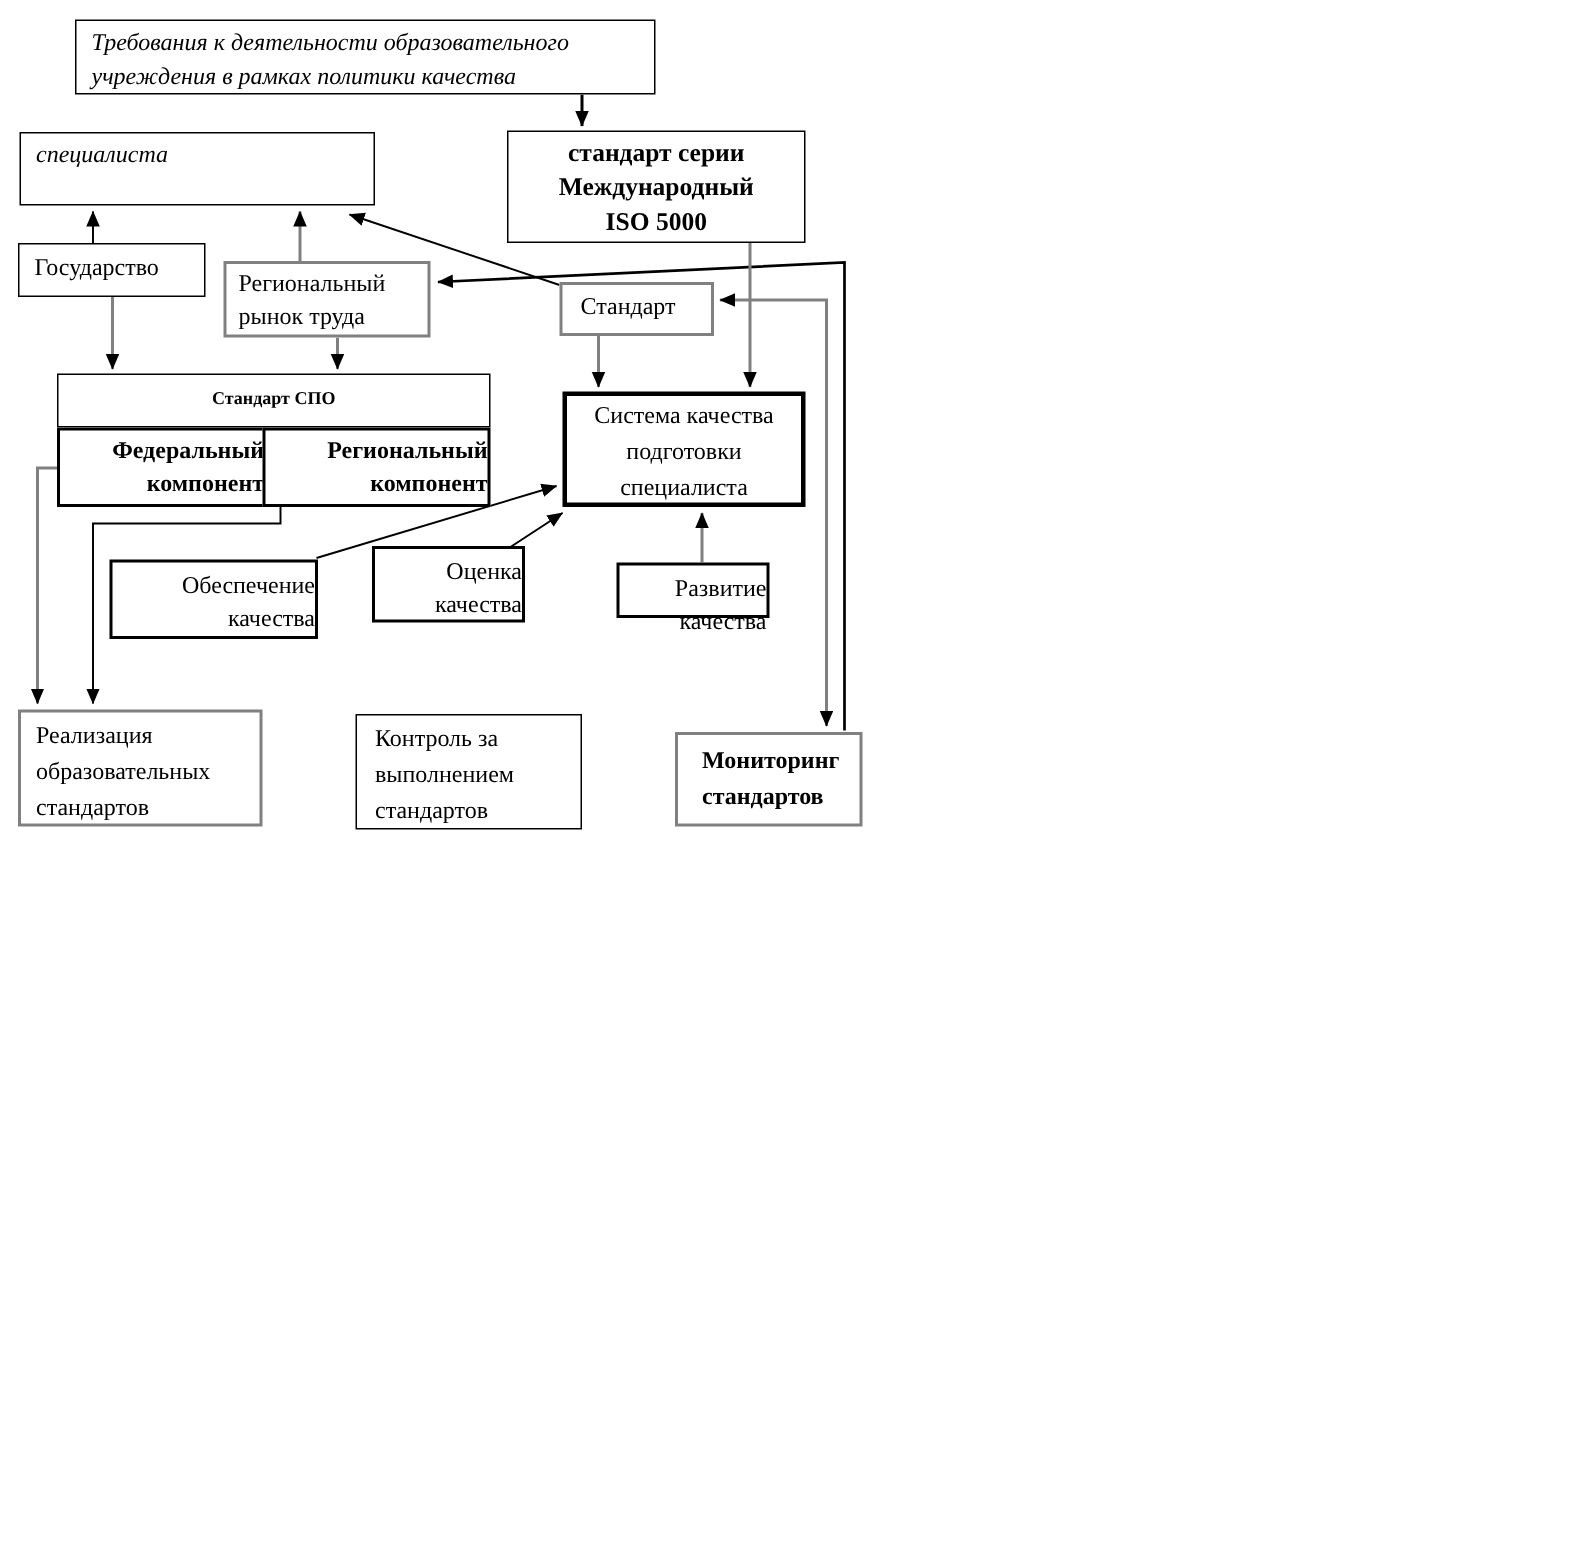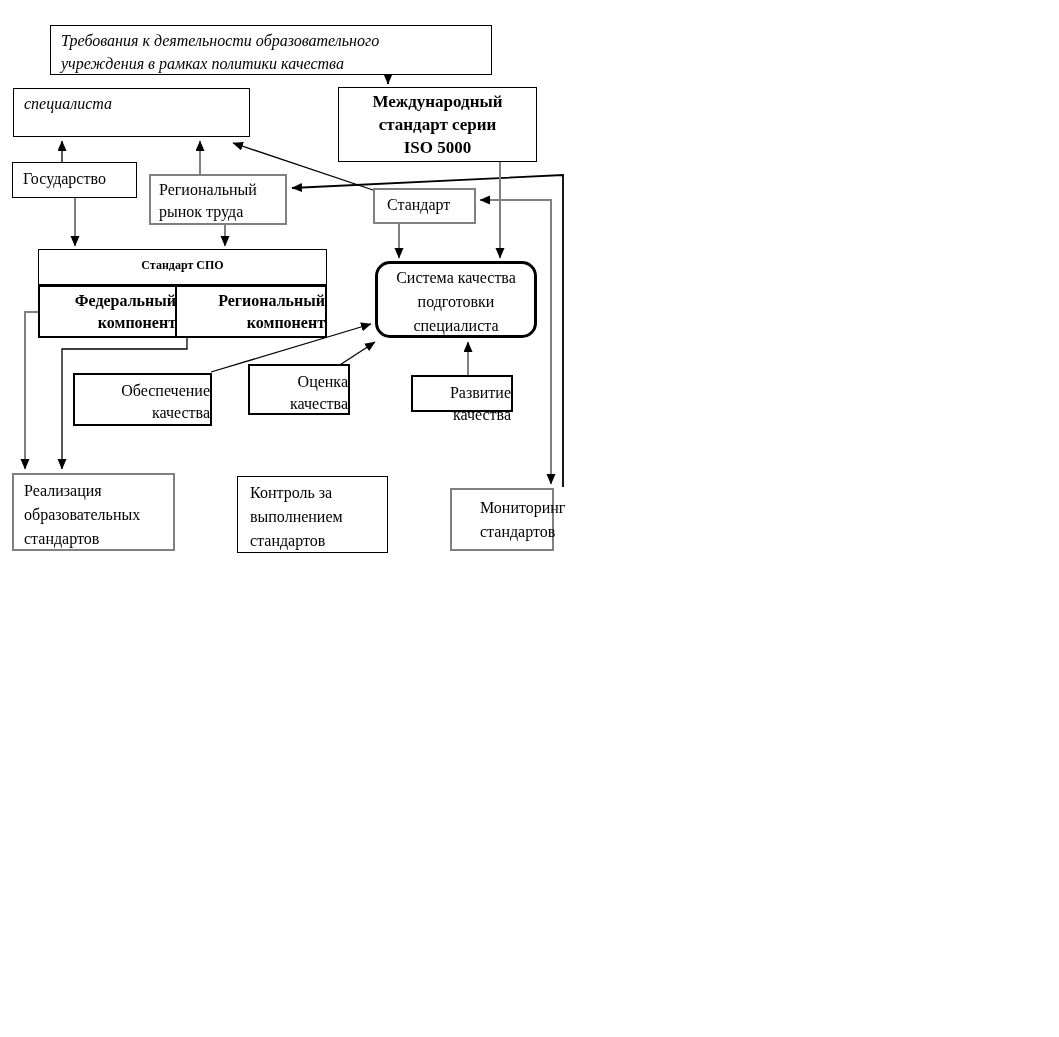--- a/index.html
+++ b/index.html
@@ -6,39 +6,39 @@
   #canvas{position:relative;width:1059px;height:1037px;background:#ffffff;overflow:hidden;
           font-family:"Liberation Serif","DejaVu Serif",serif;color:#000;}
   #lines{position:absolute;left:0;top:0;z-index:1;}
   .box{position:absolute;z-index:2;background:#ffffff;border:1px solid #000;box-sizing:border-box;
        font-size:16px;line-height:22px;}
   .ln{display:block;}
   .italic{font-style:italic;}
   .bold{font-weight:bold;}
   .center{text-align:center;}
   .b2{border-width:2px;text-align:right;}
-  .b3{border-width:3px;border-radius:15px;}
+  .b3{border-width:3px;}
   .gray-border{border-color:#808080;border-width:2px;}
 
-  #box-top{left:50px;top:13px;width:442px;height:50px;padding:3px 10px;line-height:23px;font-size:16px;margin-top:12px;}
+  #box-top{left:50px;top:13px;width:387px;height:50px;padding:3px 10px;line-height:23px;font-size:16px;}
   #box-trebpodg{left:13px;top:88px;width:237px;height:49px;padding:4px 10px;line-height:22px;}
   #box-iso{left:338px;top:87px;width:199px;height:75px;padding-top:2px;line-height:23px;font-size:17px;}
   #box-gos{left:12px;top:162px;width:125px;height:36px;padding:6px 0 0 10px;line-height:20px;}
   #box-rynok{left:149px;top:174px;width:138px;height:51px;padding:3px 0 0 8px;}
   #box-lichnost{left:373px;top:188px;width:103px;height:36px;padding:5px 0 0 12px;line-height:20px;}
   #box-spo{left:38px;top:249px;width:289px;height:36px;padding-top:4px;font-size:12px;}
   #box-fed{left:38px;top:285px;width:140px;height:53px;padding:3px 0 0 8px;}
   #box-regk{left:175px;top:285px;width:152px;height:53px;padding:3px 0 0 8px;}
   #box-sistema{left:375px;top:261px;width:162px;height:77px;padding-top:2px;line-height:24px;}
   #box-obesp{left:73px;top:373px;width:139px;height:53px;padding:5px 0 0 2px;}
   #box-ocenka{left:248px;top:364px;width:102px;height:51px;padding:5px 0 0 10px;}
   #box-razvitie{left:411px;top:375px;width:102px;height:37px;padding:5px 0 0 10px;}
   #box-real{left:12px;top:473px;width:163px;height:78px;padding:4px 0 0 10px;line-height:24px;}
   #box-kontrol{left:237px;top:476px;width:151px;height:77px;padding:4px 0 0 12px;line-height:24px;}
-  #box-monit{left:450px;top:488px;width:104px;height:63px;padding:6px 0 0 28px;line-height:24px;}
+  #box-monit{left:450px;top:488px;width:125px;height:63px;padding:6px 0 0 16px;line-height:24px;font-weight:bold;}
 </style>
 </head>
 <body>
 
 <div id="canvas">
 
   <svg id="lines" width="1059" height="1037" viewBox="0 0 1059 1037">
     <defs>
       <marker id="ah" markerUnits="userSpaceOnUse" markerWidth="11" markerHeight="10" refX="10" refY="4.5" orient="auto-start-reverse">
         <path d="M0,0 L10.5,4.5 L0,9 Z" fill="#000000"></path>
@@ -79,22 +79,22 @@
   <div class="box italic" id="box-top">
     <span class="ln">Требования к деятельности образовательного</span>
     <span class="ln">учреждения в рамках политики качества</span>
   </div>
 
   <div class="box italic" id="box-trebpodg">
     <span class="ln">специалиста</span>
   </div>
 
   <div class="box bold center" id="box-iso">
+    <span class="ln">стандарт серии</span>
     <span class="ln">Международный</span>
-    <span class="ln">стандарт серии</span>
     <span class="ln">ISO 5000</span>
   </div>
 
   <div class="box" id="box-gos">
     <span class="ln">Государство</span>
   </div>
 
   <div class="box gray-border" id="box-rynok">
     <span class="ln">Региональный</span>
     <span class="ln">рынок труда</span>

